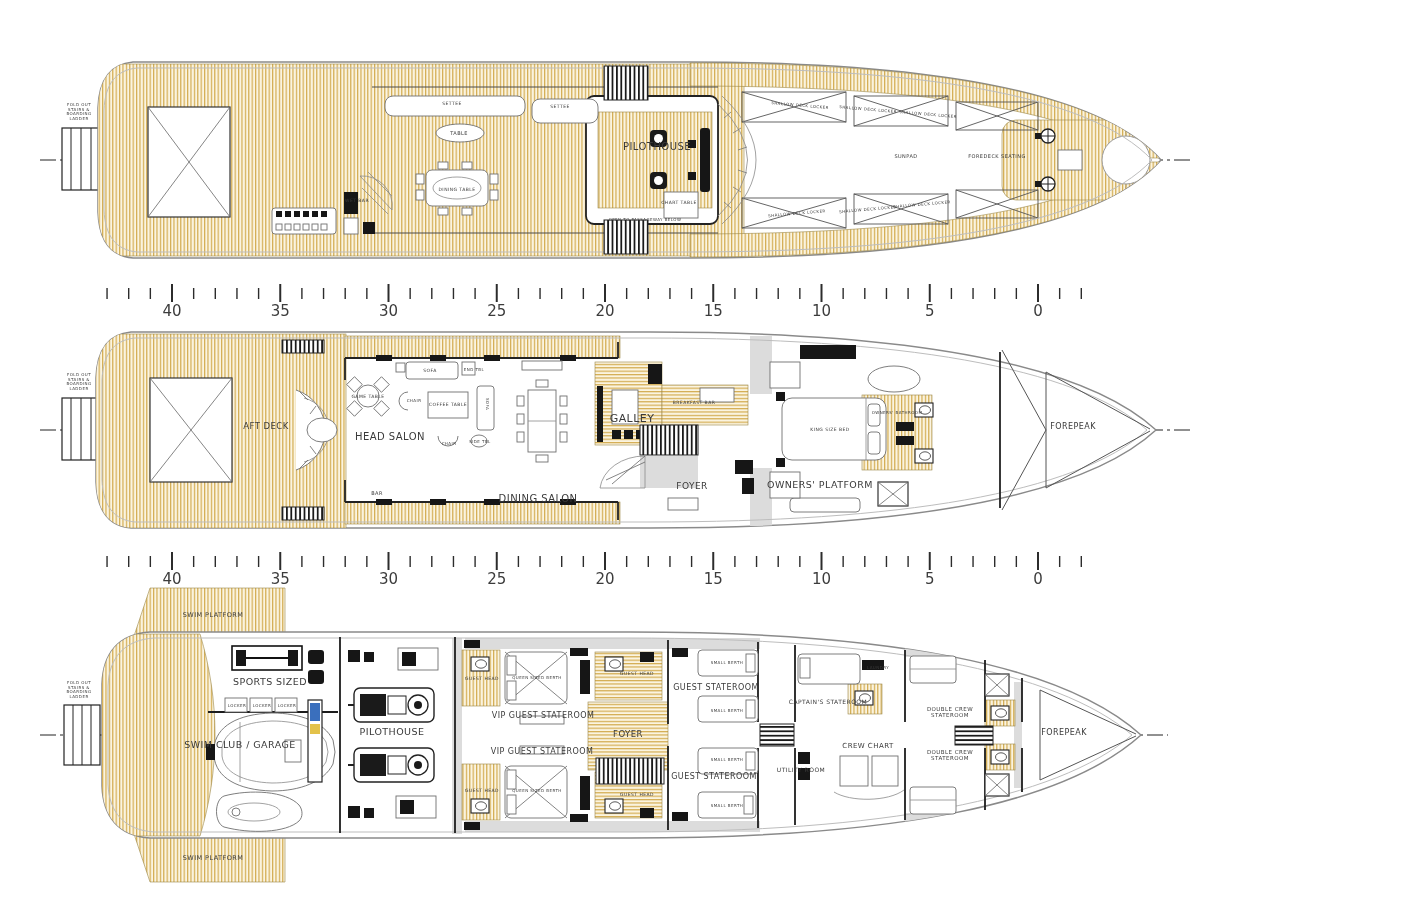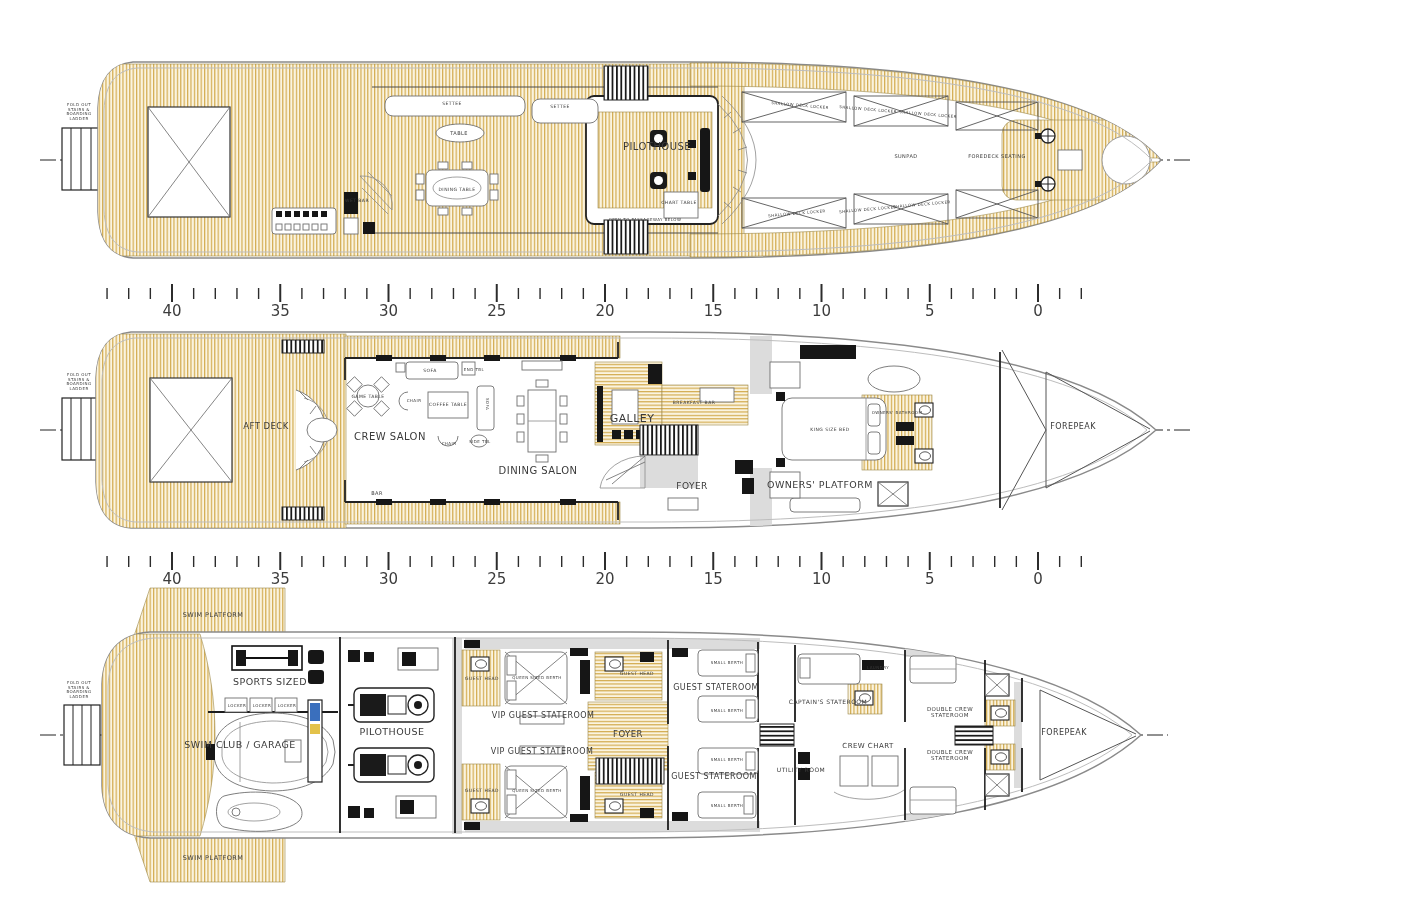--- a/index.html
+++ b/index.html
@@ -609,31 +609,31 @@
       <div class="lbl" style="left: 868px; top: 110px; font-size: 4px; transform: translate(-50%, -50%) rotate(5deg);">SHALLOW DECK LOCKER</div>
       <div class="lbl" style="left: 928px; top: 115px; font-size: 4px; transform: translate(-50%, -50%) rotate(5deg);">SHALLOW DECK LOCKER</div>
       <div class="lbl" style="left: 797px; top: 214px; font-size: 4px; transform: translate(-50%, -50%) rotate(-5deg);">SHALLOW DECK LOCKER</div>
       <div class="lbl" style="left: 868px; top: 210px; font-size: 4px; transform: translate(-50%, -50%) rotate(-5deg);">SHALLOW DECK LOCKER</div>
       <div class="lbl" style="left: 922px; top: 205px; font-size: 4px; transform: translate(-50%, -50%) rotate(-5deg);">SHALLOW DECK LOCKER</div>
       <div class="lbl" style="left: 79px; top: 382px; font-size: 4px;">FOLD OUT
 STAIRS &amp;
 BOARDING
 LADDER</div>
       <div class="lbl" style="left: 266px; top: 426px; font-size: 8.5px;">AFT DECK</div>
-      <div class="lbl" style="left: 390px; top: 437px; font-size: 10px;">CREW SALON</div>
+      <div class="lbl" style="left: 390px; top: 437px; font-size: 10px;">HEAD SALON</div>
       <div class="lbl" style="left: 368px; top: 397px; font-size: 4.5px;">GAME TABLE</div>
       <div class="lbl" style="left: 430px; top: 371px; font-size: 4.5px;">SOFA</div>
       <div class="lbl" style="left: 474px; top: 370px; font-size: 4px;">END TBL</div>
       <div class="lbl" style="left: 448px; top: 405px; font-size: 4.5px;">COFFEE TABLE</div>
       <div class="lbl" style="left: 414px; top: 401px; font-size: 4px;">CHAIR</div>
       <div class="lbl" style="left: 449px; top: 444px; font-size: 4px;">CHAIR</div>
       <div class="lbl" style="left: 487px; top: 404px; font-size: 4px; transform: translate(-50%, -50%) rotate(90deg);">SOFA</div>
       <div class="lbl" style="left: 480px; top: 442px; font-size: 4px;">SIDE TBL</div>
       <div class="lbl" style="left: 377px; top: 494px; font-size: 5px;">BAR</div>
-      <div class="lbl" style="left: 538px; top: 471px; font-size: 10px;">DINING SALON</div>
+      <div class="lbl" style="left: 538px; top: 499px; font-size: 10px;">DINING SALON</div>
       <div class="lbl" style="left: 632px; top: 411px; font-size: 11px; margin-top: 8px;">GALLEY</div>
       <div class="lbl" style="left: 694px; top: 403px; font-size: 4.5px;">BREAKFAST BAR</div>
       <div class="lbl" style="left: 692px; top: 486px; font-size: 9px;">FOYER</div>
       <div class="lbl" style="left: 820px; top: 485px; font-size: 9.5px;">OWNERS' PLATFORM</div>
       <div class="lbl" style="left: 830px; top: 430px; font-size: 4.5px;">KING SIZE BED</div>
       <div class="lbl" style="left: 897px; top: 413px; font-size: 4px;">OWNERS' BATHROOM</div>
       <div class="lbl" style="left: 1073px; top: 427px; font-size: 8px;">FOREPEAK</div>
       <div class="lbl" style="left: 79px; top: 690px; font-size: 4px;">FOLD OUT
 STAIRS &amp;
 BOARDING

